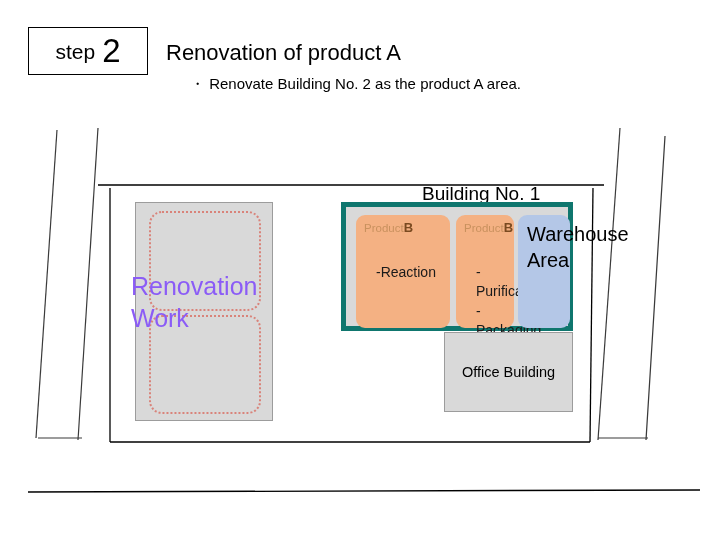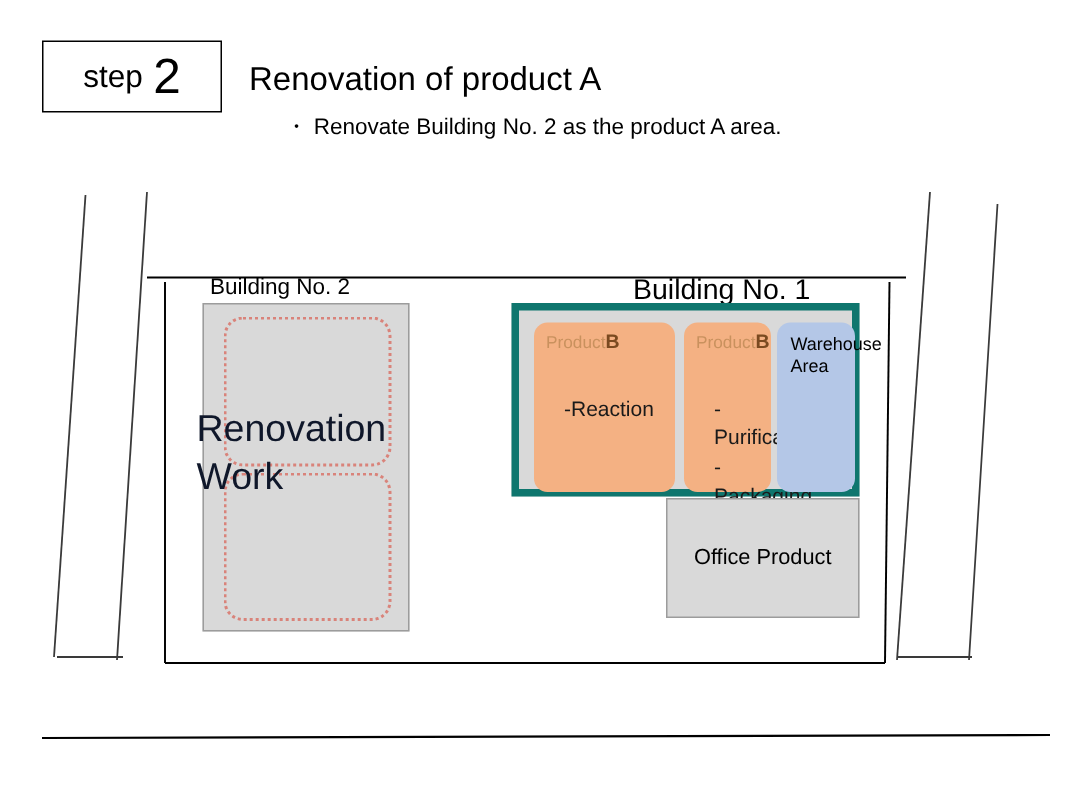--- a/index.html
+++ b/index.html
@@ -110,21 +110,21 @@
     top: 112px;
     height: 99px;
   }
   #reno-text {
     position: absolute;
     left: 131px;
     top: 270px;
     width: 200px;
     font-size: 25px;
     line-height: 1.28;
-    color: #0f172a;
+    color: #8b5cf6;
     white-space: pre-line;
   }
 
   
   #building1-label {
     position: absolute;
     left: 422px;
     top: 183px;
     font-size: 19px;
     color: #000000;
@@ -172,21 +172,21 @@
     font-size: 14px;
     color: #1a1a1a;
     line-height: 1.38;
     white-space: pre-line;
   }
   #warehouse-text {
     position: absolute;
     top: 7px;
     left: 9px;
     width: 86px;
-    font-size: 12px;
+    font-size: 20px;
     color: #000000;
     line-height: 1.28;
     white-space: pre-line;
   }
 
   
   #office-box {
     position: absolute;
     left: 444px;
     top: 332px;
@@ -230,21 +230,20 @@
 
     <line x1="110" y1="442" x2="590" y2="442" stroke="#000000" stroke-width="1.3"></line>
     <line x1="110" y1="442" x2="110" y2="188" stroke="#000000" stroke-width="1.3"></line>
     <line x1="590" y1="442" x2="593" y2="188" stroke="#000000" stroke-width="1.3"></line>
 
     <line x1="38" y1="438" x2="82" y2="438" stroke="#3a3a3a" stroke-width="1.2"></line>
     <line x1="598" y1="438" x2="648" y2="438" stroke="#3a3a3a" stroke-width="1.2"></line>
     <line x1="28" y1="492" x2="700" y2="490" stroke="#000000" stroke-width="1.4"></line>
   </svg>
 
-  <div id="building2-label">Building No. 2</div>
   <div id="building2-box">
     <div id="reno-dotted-top" class="reno-dotted"></div>
     <div id="reno-dotted-bottom" class="reno-dotted"></div>
   </div>
   <div id="reno-text">Renovation
 Work</div>
 
   <div id="building1-label">Building No. 1</div>
   <div id="building1-box">
 
@@ -264,16 +263,16 @@
     </div>
 
     <div id="proc-warehouse" class="proc-box proc-blue">
       <div id="warehouse-text">Warehouse
 Area</div>
     </div>
 
   </div>
 
   <div id="office-box">
-    <span id="office-label">Office Product</span>
+    <span id="office-label">Office Building</span>
   </div>
 
 </div>
 
 </body></html>

